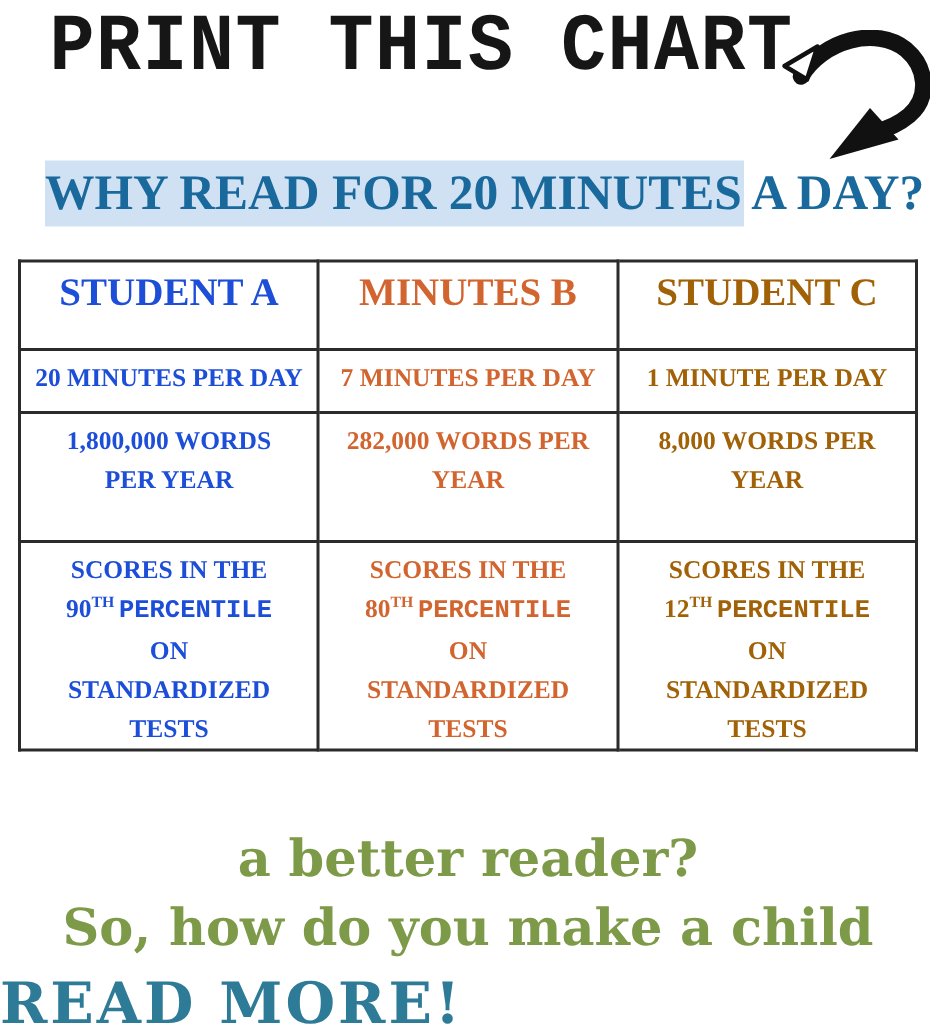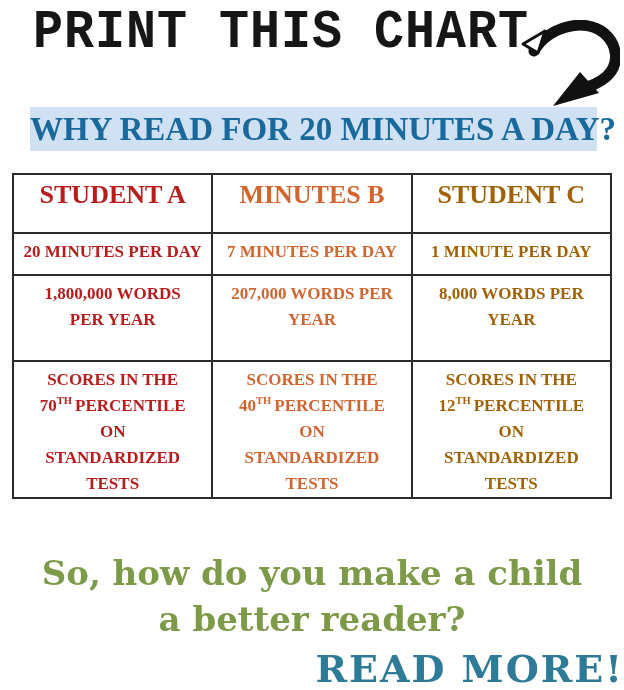--- a/index.html
+++ b/index.html
@@ -10,55 +10,55 @@
   
   .title{
     position:absolute;top:2px;left:33px;margin:0;
     font-family:"Liberation Mono",monospace;font-weight:bold;
     font-size:50px;letter-spacing:1px;color:#161616;white-space:nowrap;
     transform:scaleY(1.08);transform-origin:top left;
   }
   .arrow-wrap{position:absolute;top:20px;right:4px;width:100px;height:90px;}
   
   .headline{
-    position:absolute;top:107px;left:30px;width:567px;height:44px;
+    position:absolute;top:107px;left:30px;width:466px;height:44px;
     background:#cfe1f3;color:#1a699d;font-weight:bold;font-size:33px;
     line-height:44px;text-align:center;white-space:nowrap;
     font-family:"Liberation Serif",serif;
   }
   
   table.cmp{
     position:absolute;left:12px;top:173px;width:600px;
     border-collapse:collapse;table-layout:fixed;
     font-family:"Liberation Serif",serif;
   }
   .cmp th,.cmp td{
     border:2px solid #2b2b2b;vertical-align:top;text-align:center;
     padding:5px 8px 0 8px;font-weight:bold;
   }
   .cmp thead tr{height:59px;}
   .cmp tr.r-min{height:42px;}
   .cmp tr.r-words{height:86px;}
   .cmp tr.r-scores{height:104px;}
   .cmp th{font-size:26px;}
   .cmp td{font-size:17px;line-height:26px;}
-  .ca{color:#b91c1c;}
+  .ca{color:#1d4ed8;}
   .cb{color:#d2652f;}
   .cc{color:#a16207;}
   .line{display:block;}
   sup.ord{font-size:0.62em;vertical-align:super;line-height:0;}
-  .after-sup{margin-left:0.18em;}
+  .after-sup{margin-left:0.18em;font-family:Liberation Mono, monospace;}
   
   .question{
     position:absolute;top:550px;left:0;width:624px;text-align:center;
     font-family:"DejaVu Serif",serif;font-weight:bold;font-size:34px;
     line-height:46px;color:#7d9a48;
   }
   .cta{
-    position:absolute;top:646px;left:0;width:624px;text-align:right;
+    position:absolute;top:646px;left:0;width:624px;text-align:left;
     font-family:"DejaVu Serif",serif;font-weight:bold;font-size:38px;
     letter-spacing:2px;color:#2e7b98;
   }
 </style>
 </head>
 <body>
 
 <div class="page">
 
   <h1 class="title">PRINT THIS CHART</h1>
@@ -86,54 +86,54 @@
         <td class="ca">20 MINUTES PER DAY</td>
         <td class="cb">7 MINUTES PER DAY</td>
         <td class="cc">1 MINUTE PER DAY</td>
       </tr>
       <tr class="r-words">
         <td class="ca">
           <span class="line">1,800,000 WORDS</span>
           <span class="line">PER YEAR</span>
         </td>
         <td class="cb">
-          <span class="line">207,000 WORDS PER</span>
+          <span class="line">282,000 WORDS PER</span>
           <span class="line">YEAR</span>
         </td>
         <td class="cc">
           <span class="line">8,000 WORDS PER</span>
           <span class="line">YEAR</span>
         </td>
       </tr>
       <tr class="r-scores">
         <td class="ca">
           <span class="line">SCORES IN THE</span>
-          <span class="line"><span>70</span><sup class="ord">TH</sup><span class="after-sup">PERCENTILE</span></span>
+          <span class="line"><span>90</span><sup class="ord">TH</sup><span class="after-sup">PERCENTILE</span></span>
           <span class="line">ON</span>
           <span class="line">STANDARDIZED</span>
           <span class="line">TESTS</span>
         </td>
         <td class="cb">
           <span class="line">SCORES IN THE</span>
-          <span class="line"><span>40</span><sup class="ord">TH</sup><span class="after-sup">PERCENTILE</span></span>
+          <span class="line"><span>80</span><sup class="ord">TH</sup><span class="after-sup">PERCENTILE</span></span>
           <span class="line">ON</span>
           <span class="line">STANDARDIZED</span>
           <span class="line">TESTS</span>
         </td>
         <td class="cc">
           <span class="line">SCORES IN THE</span>
           <span class="line"><span>12</span><sup class="ord">TH</sup><span class="after-sup">PERCENTILE</span></span>
           <span class="line">ON</span>
           <span class="line">STANDARDIZED</span>
           <span class="line">TESTS</span>
         </td>
       </tr>
     </tbody>
   </table>
 
   <div class="question">
+    <div class="line">a better reader?</div>
     <div class="line">So, how do you make a child</div>
-    <div class="line">a better reader?</div>
   </div>
 
   <div class="cta">READ MORE!</div>
 
 </div>
 
 </body></html>

